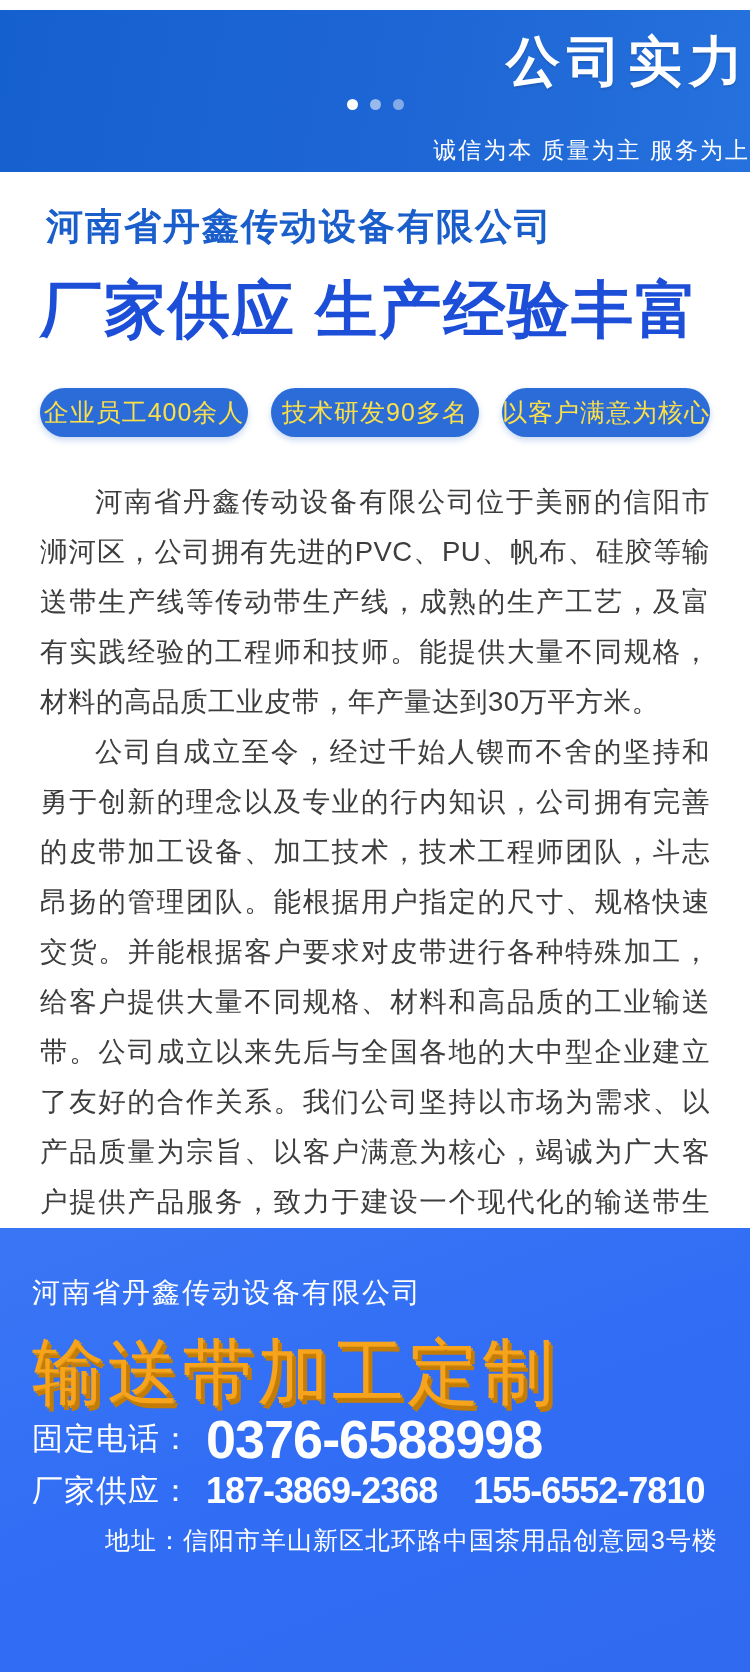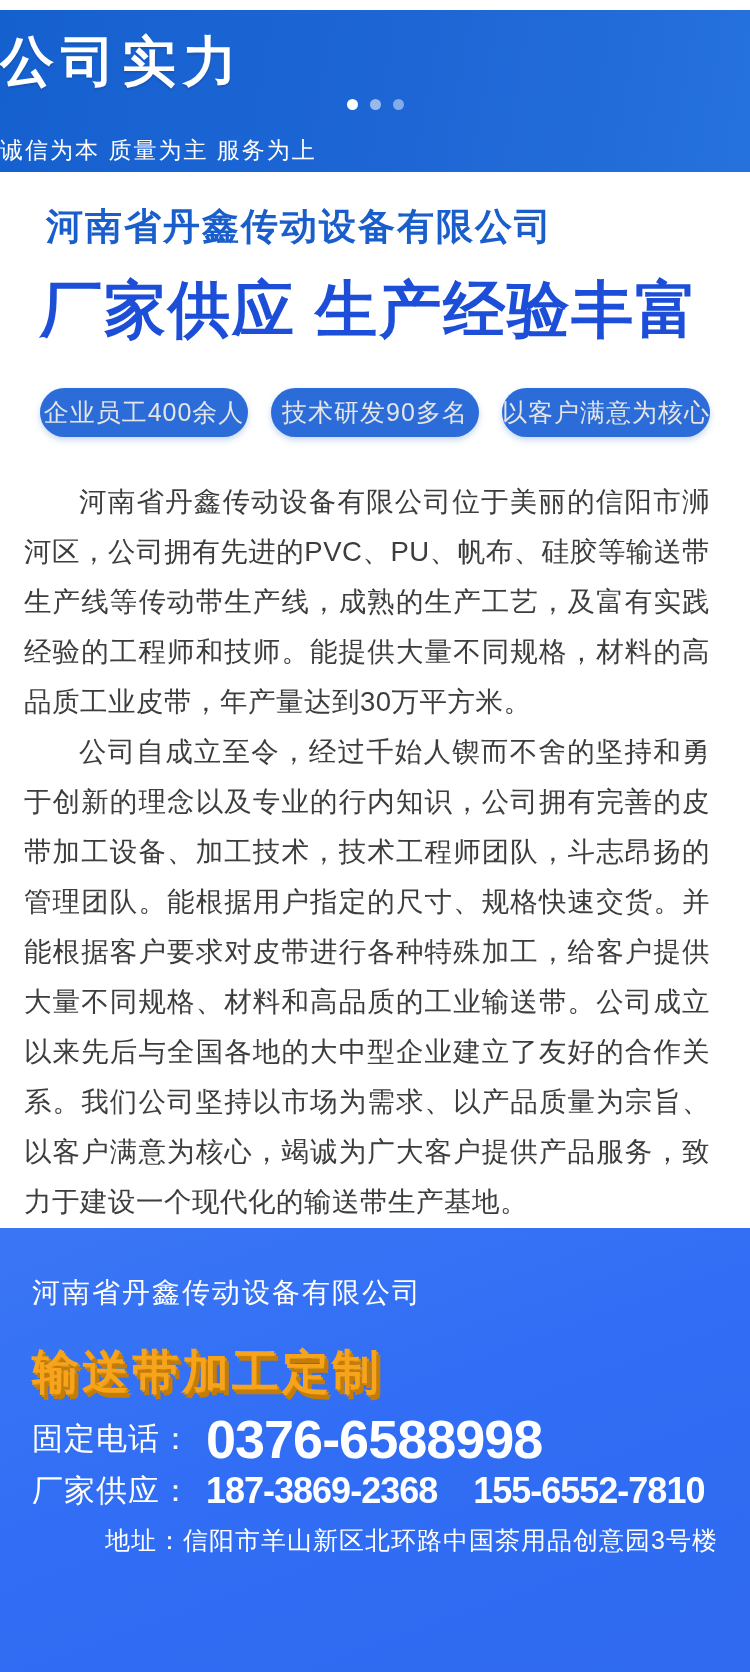--- a/index.html
+++ b/index.html
@@ -16,21 +16,21 @@
     overflow: hidden;
     position: relative;
   }
 
   
   .top-banner {
     margin-top: 10px;
     height: 162px;
     background: linear-gradient(100deg, #1560cf 0%, #1e66d5 55%, #2571dd 100%);
     color: #ffffff;
-    text-align: left;
+    text-align: right;
     box-sizing: border-box;
     padding-top: 22px;
   }
   .top-banner .main-title {
     margin: 0;
     font-size: 54px;
     font-weight: 800;
     letter-spacing: 7px;
     line-height: 58px;
     text-shadow: 0 2px 2px rgba(0,0,0,0.12);
@@ -75,34 +75,34 @@
     margin-top: 16px;
     white-space: nowrap;
   }
   .badge-row {
     display: flex;
     justify-content: space-between;
     margin-top: 36px;
   }
   .badge {
     background: #2b6cd8;
-    color: #e5e5e5;
+    color: #fde047;
     font-size: 25px;
     line-height: 25px;
     border-radius: 999px;
     padding: 12px 0;
     width: 208px;
     text-align: center;
     letter-spacing: 1px;
     box-shadow: 0 3px 6px rgba(27,94,203,0.25);
   }
 
   
   .about {
-    padding: 40px 40px 0 24px;
+    padding: 40px 40px 0 40px;
     font-size: 27.5px;
     line-height: 50px;
     color: #3d3d3d;
     text-align: justify;
     letter-spacing: 0.5px;
   }
   .about p {
     margin: 0;
     text-indent: 2em;
   }
@@ -120,23 +120,23 @@
     padding: 46px 32px 0 32px;
   }
   .footer .f-company {
     font-size: 28px;
     letter-spacing: 2px;
     font-weight: 400;
   }
   .footer .f-headline {
     margin-top: 24px;
     color: #f7a31b;
-    font-size: 47px;
+    font-size: 72px;
     line-height: 72px;
-    font-weight: 700;
+    font-weight: 400;
     letter-spacing: 3px;
     white-space: nowrap;
     text-shadow: 4px 5px 0 #c37c07, 2px 2px 0 #d8910f;
   }
   .phone-row {
     display: flex;
     align-items: center;
     white-space: nowrap;
   }
   .phone-row .p-label {

